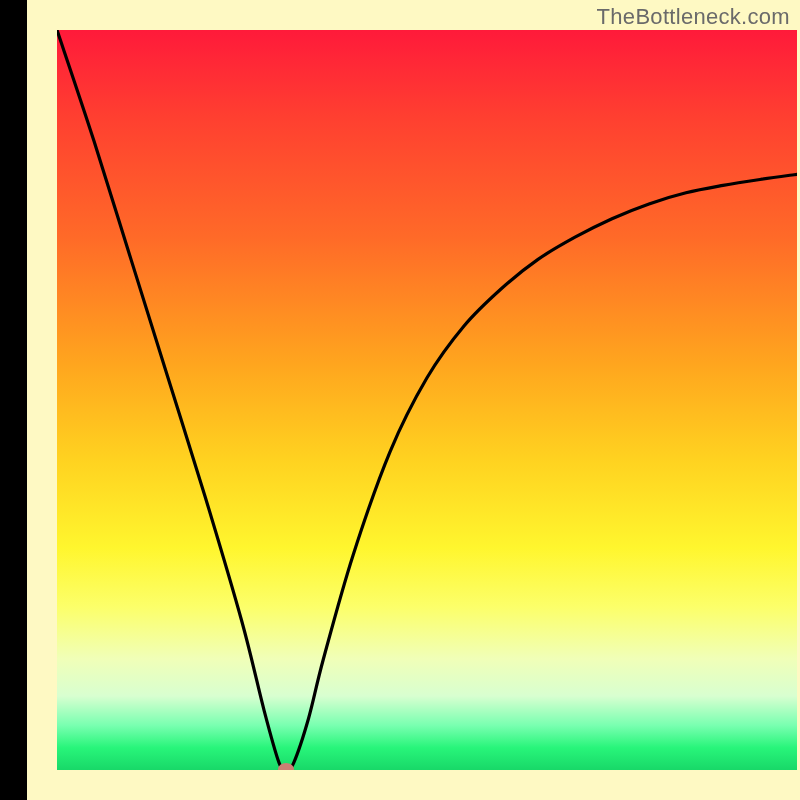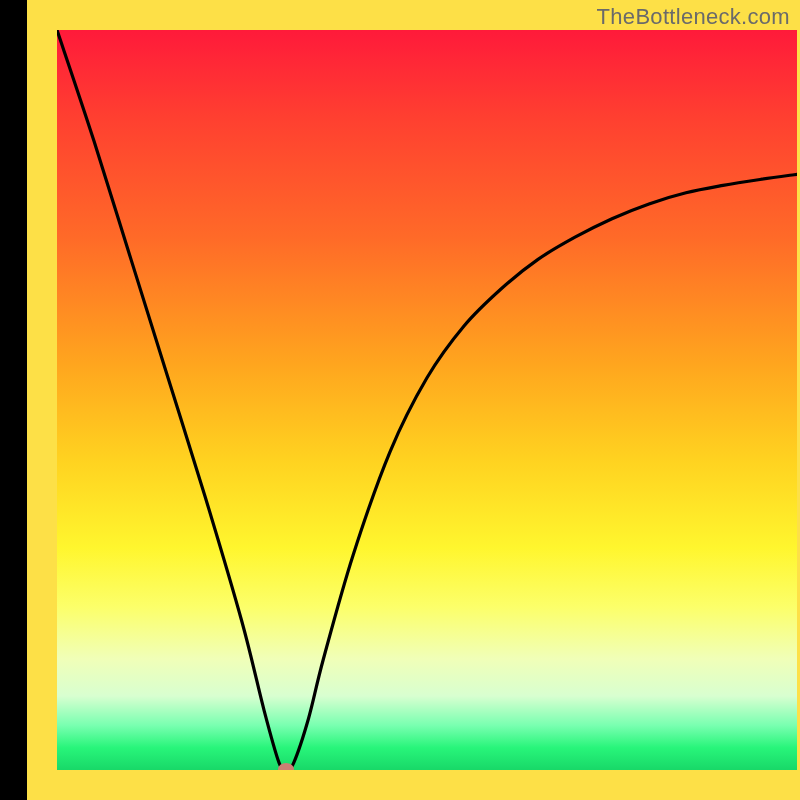--- a/index.html
+++ b/index.html
@@ -7,21 +7,21 @@
     padding: 0;
     width: 800px;
     height: 800px;
     background: #000;
     overflow: hidden;
     font-family: Arial, Helvetica, sans-serif;
   }
   .frame {
     position: absolute;
     inset: 0;
-    background: #fde047;
+    background: #fef9c3;
     margin-left: 27px;
   }
   .plot-area {
     position: absolute;
     left: 30px;
     top: 30px;
     width: 740px;
     height: 740px;
     overflow: hidden;
   }

